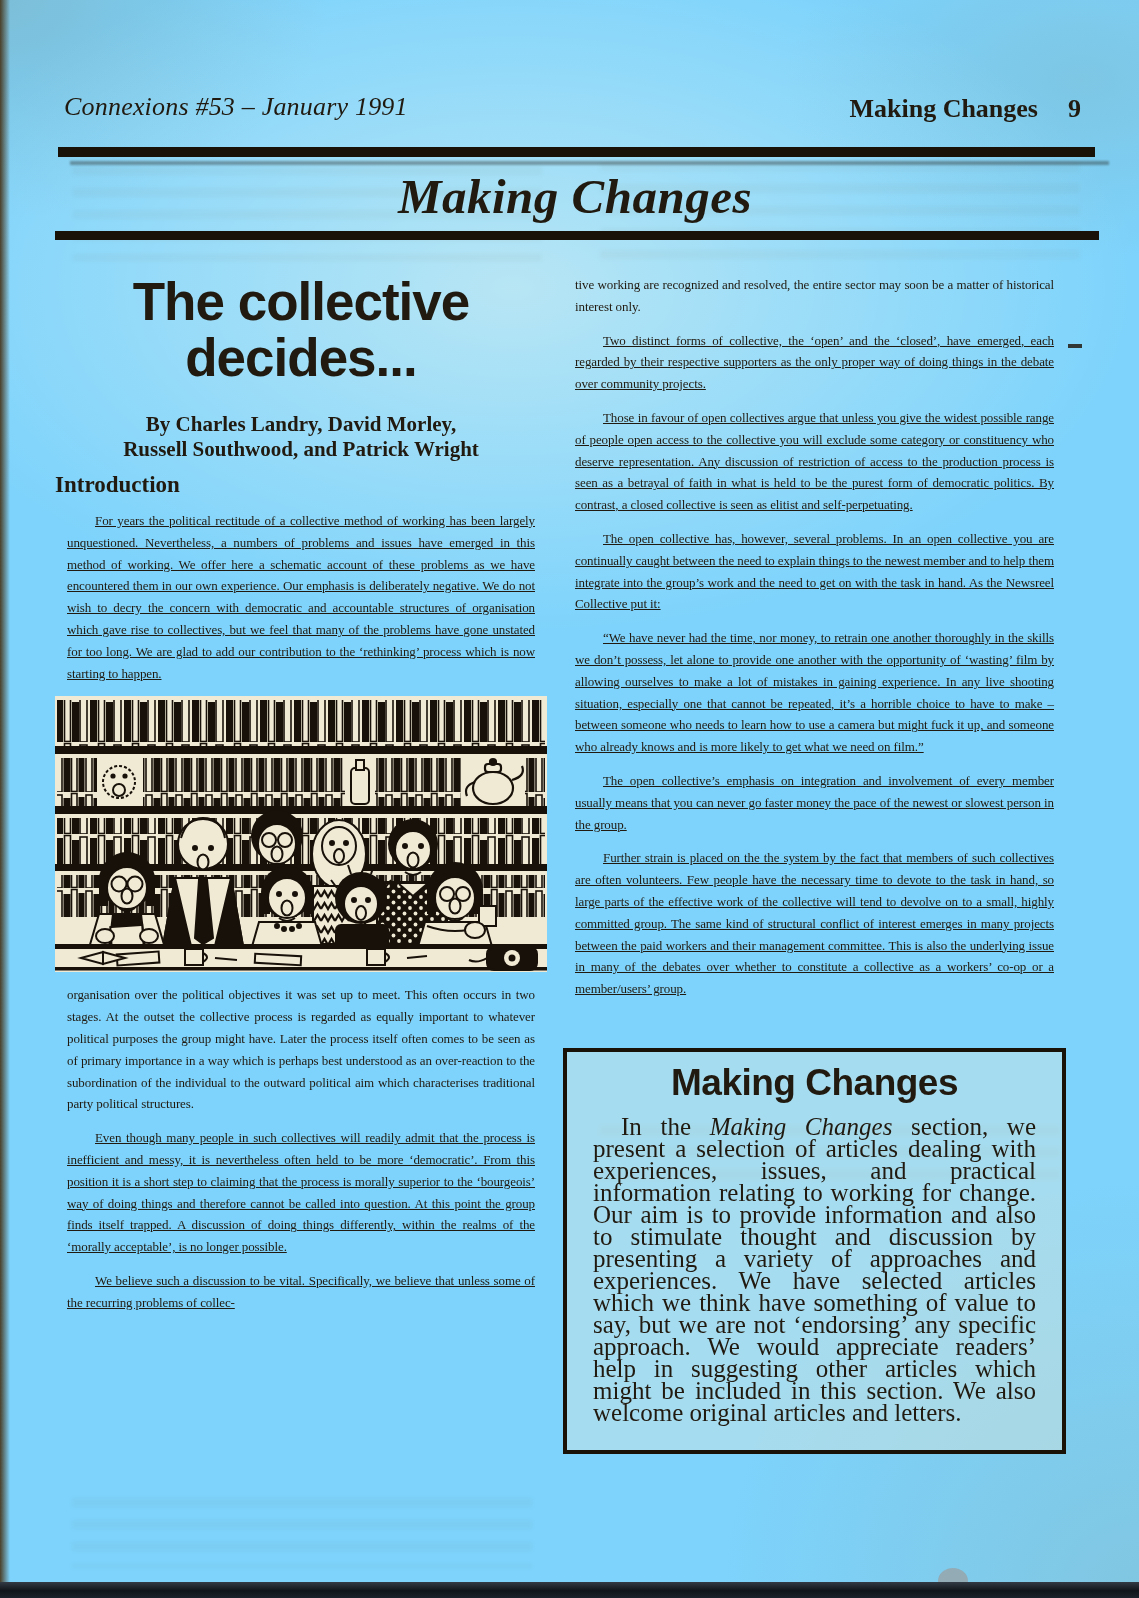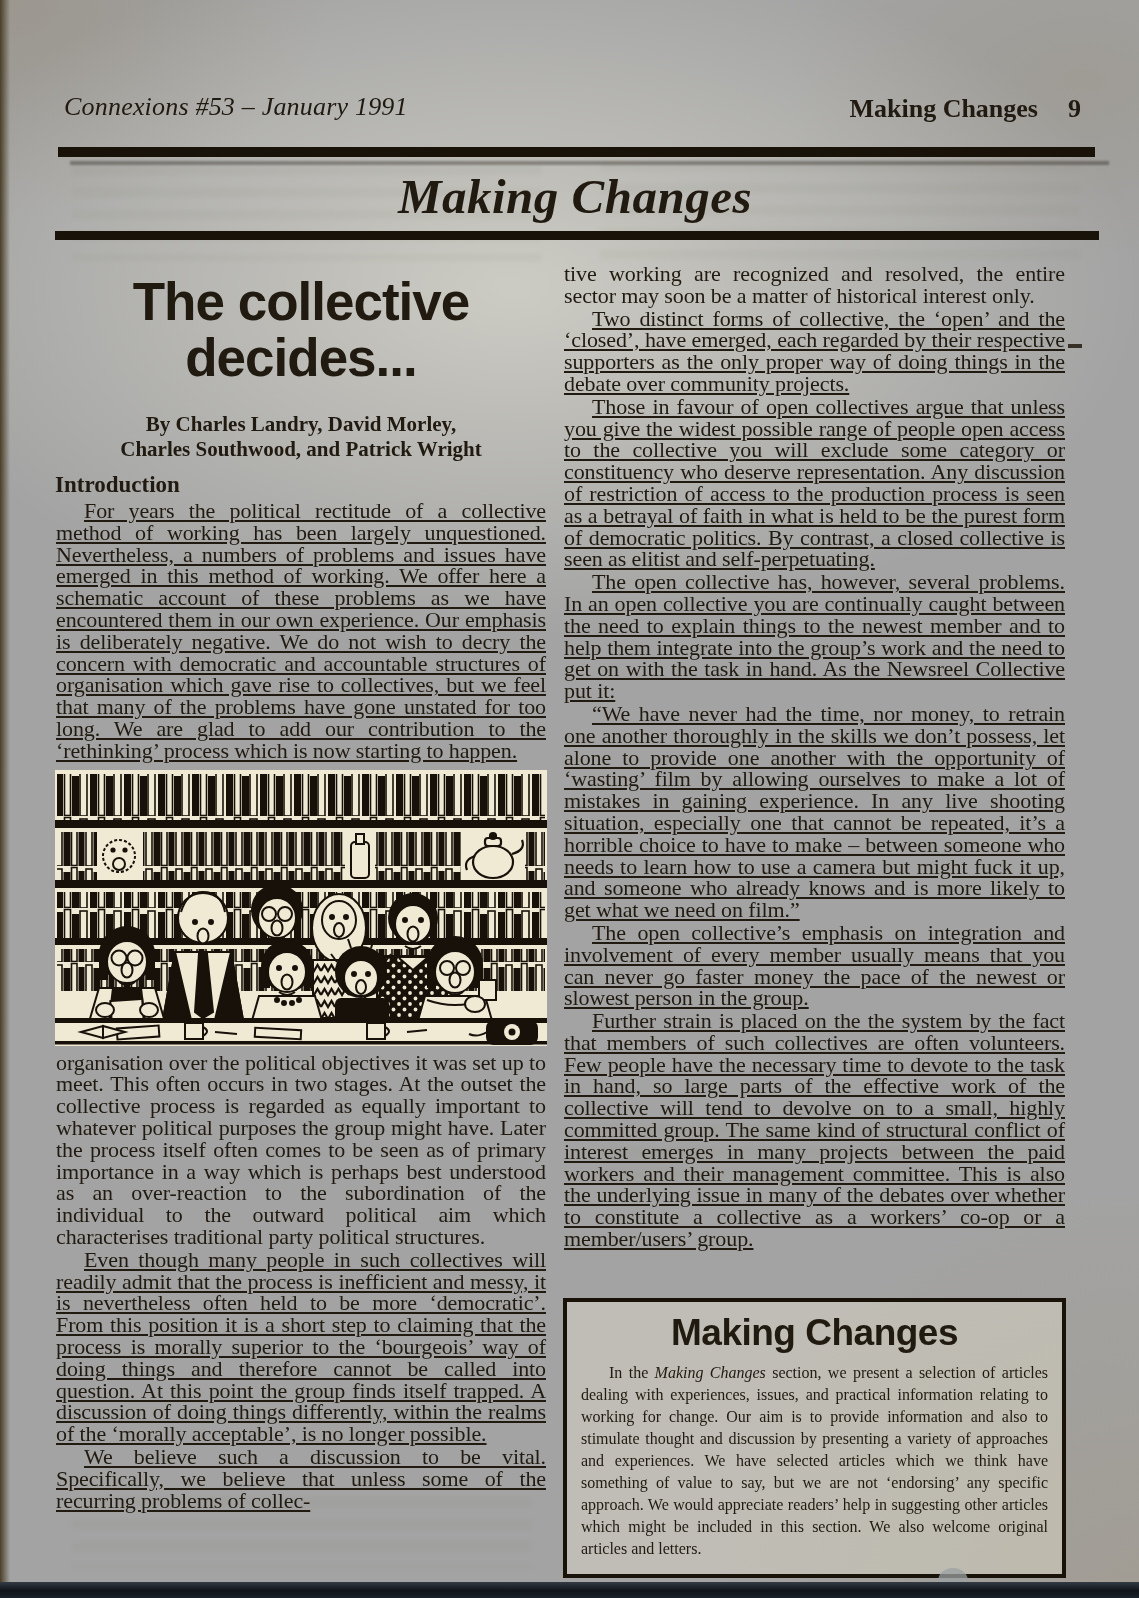--- a/index.html
+++ b/index.html
@@ -1,17 +1,17 @@
 <!DOCTYPE html>
 <html><head>
 <meta charset="utf-8">
 <style>
   html,body{margin:0;padding:0;background:#777;}
   .page{position:relative;width:1139px;height:1598px;overflow:hidden;
-        background:#a3a3a3;
+        background:#7dd3fc;
         font-family:"Liberation Serif","DejaVu Serif",serif;color:#211a10;}
   .page::before{content:"";position:absolute;inset:0;pointer-events:none;
         background:
           radial-gradient(900px 500px at 45% 18%, rgba(255,252,235,.45), rgba(255,252,235,0) 70%),
           radial-gradient(700px 700px at 100% 100%, rgba(150,120,60,.14), rgba(0,0,0,0) 60%),
           radial-gradient(600px 400px at 0% 0%, rgba(120,95,50,.18), rgba(0,0,0,0) 55%),
           radial-gradient(500px 300px at 95% 5%, rgba(130,105,55,.12), rgba(0,0,0,0) 60%);}
   .gutter{position:absolute;left:0;top:0;width:10px;height:100%;
         background:linear-gradient(90deg,#3f3category622 0%,#4a3f28 10%,rgba(74,63,40,.55) 45%,rgba(74,63,40,0) 100%);
         background:linear-gradient(90deg,#4a3f28 0%,rgba(74,63,40,.55) 45%,rgba(74,63,40,0) 100%);}
@@ -28,29 +28,29 @@
   .rule-banner{left:55px;right:40px;top:231px;height:9px;}
   
   .col{position:absolute;top:262px;}
   .col-left{left:55px;width:492px;}
   .col-right{left:563px;width:503px;}
   .headline{margin:12px 0 26px 0;text-align:center;
         font-family:"Liberation Sans","DejaVu Sans",sans-serif;
         font-size:53px;line-height:56px;font-weight:bold;letter-spacing:-1px;}
   .byline{margin:0 0 10px 0;text-align:center;font-weight:bold;font-size:21px;line-height:25px;}
   .intro-h{margin:0 0 2px 0;font-size:23px;font-weight:bold;}
-  p.body{margin:1px;font-size:22px;line-height:21.8px;text-align:justify;letter-spacing:-.1px;}
+  p.body{margin:12px;font-size:13px;line-height:21.8px;text-align:justify;letter-spacing:-.1px;}
   p.indent{text-indent:28px;text-decoration:underline;}
   .illo{margin:8px 0 6px 0;}
   .illo svg{display:block;}
   
   .info-box{margin-top:48px;border:4px solid #181209;padding:8px 14px 14px 14px;background:rgba(244,238,216,.35);}
   .info-box h2{margin:2px 0 8px 0;text-align:center;font-family:"Liberation Sans","DejaVu Sans",sans-serif;
         font-size:37px;font-weight:bold;letter-spacing:-.5px;}
-  .info-box p{margin:0;font-size:16px;line-height:22px;text-align:justify;text-indent:28px;}
+  .info-box p{margin:12px;font-size:25px;line-height:22px;text-align:justify;text-indent:28px;}
   .info-box em{font-style:italic;}
   
   .bottom-strip{position:absolute;left:0;right:0;top:1582px;height:16px;
         background:linear-gradient(180deg,#343b44 0%,#10141a 55%,#1c222b 100%);}
   .corner-disc{position:absolute;left:938px;top:1568px;width:30px;height:26px;border-radius:50%;
         background:#9aa0a2;opacity:.75;}
   .margin-dash{position:absolute;left:1068px;top:344px;width:14px;height:4px;background:#221b11;opacity:.85;}
 </style>
 </head>
 <body>
@@ -69,21 +69,21 @@
     <span>9</span>
   </div>
   <div class="rule rule-top"></div>
   <div class="rule rule-top-echo"></div>
 
   <h1 class="banner">Making Changes</h1>
   <div class="rule rule-banner"></div>
 
   <section class="col col-left">
     <h2 class="headline"><span>The collective</span><br><span>decides...</span></h2>
-    <p class="byline"><span>By Charles Landry, David Morley,</span><br><span>Charles Southwood, and Patrick Wright</span></p>
+    <p class="byline"><span>By Charles Landry, David Morley,</span><br><span>Russell Southwood, and Patrick Wright</span></p>
     <h3 class="intro-h">Introduction</h3>
     <p class="body indent">For years the political rectitude of a collective method of working has been largely unquestioned. Nevertheless, a numbers of problems and issues have emerged in this method of working. We offer here a schematic account of these problems as we have encountered them in our own experience. Our emphasis is deliberately negative. We do not wish to decry the concern with democratic and accountable structures of organisation which gave rise to collectives, but we feel that many of the problems have gone unstated for too long. We are glad to add our contribution to the ‘rethinking’ process which is now starting to happen.</p>
 
     <figure class="illo">
       <svg width="492" height="276" viewBox="0 0 492 276" xmlns="http://www.w3.org/2000/svg">
         <defs>
           <pattern id="bk1" width="34" height="46" patternUnits="userSpaceOnUse">
             <rect x="1" y="4" width="7" height="42" fill="#17110a"></rect>
             <rect x="9.5" y="1.5" width="6" height="44" fill="#f0e9d4" stroke="#17110a" stroke-width="1.6"></rect>
             <rect x="17" y="6" width="7" height="40" fill="#17110a"></rect>

